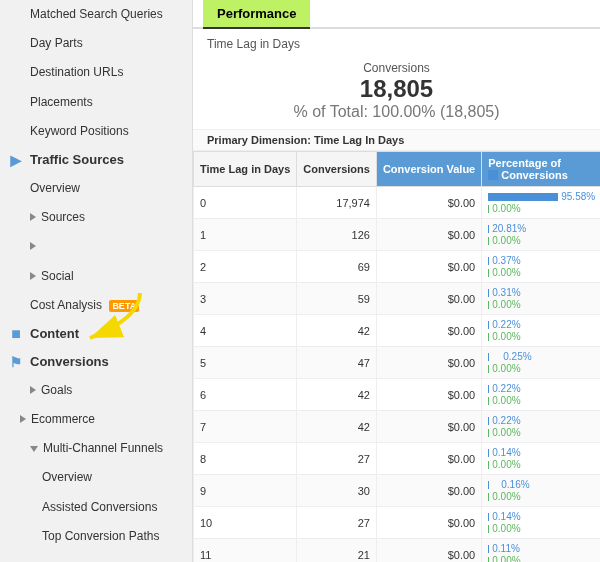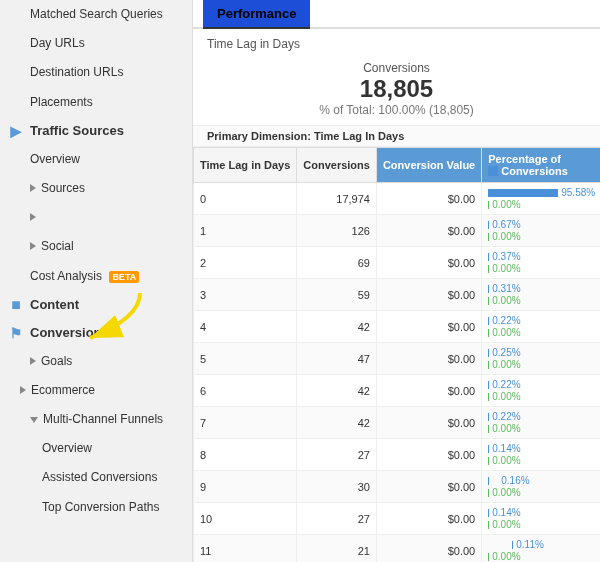--- a/index.html
+++ b/index.html
@@ -96,37 +96,37 @@
       cursor: pointer;
       font-size: 13px;
       font-weight: bold;
       color: #333;
       border-bottom: 2px solid transparent;
       margin-bottom: -2px;
     }
     .tab.active {
       border-bottom: 2px solid #333;
       color: #000;
-      background: #1d4ed8;
+      background: #bef264;
     }
 
     .content-header {
       padding: 8px 14px 4px 14px;
       font-size: 12px;
       color: #333;
     }
     .content-header .subtitle { font-size: 12px; color: #555; }
 
     .conversions-summary {
       text-align: center;
       padding: 6px 0 8px 0;
     }
     .conversions-summary .label { font-size: 12px; color: #555; }
     .conversions-summary .big-number { font-size: 24px; font-weight: bold; color: #333; }
-    .conversions-summary .sub { font-size: 12px; color: #777; }
+    .conversions-summary .sub { font-size: 16px; color: #777; }
 
     .primary-dim-bar {
       padding: 4px 14px;
       font-size: 11px;
       color: #333;
       background: #fafafa;
       border-top: 1px solid #eee;
       border-bottom: 1px solid #eee;
     }
     .primary-dim-bar span { font-weight: bold; }
@@ -170,23 +170,24 @@
       position: relative;
     }
   </style>
 </head>
 <body>
 
 <div class="sidebar-wrapper" style="position:relative; width:193px; min-width:193px;">
   <div id="sidebar">
     <div class="sidebar-section">
       <div class="sidebar-item indent1">Matched Search Queries</div>
-      <div class="sidebar-item indent1">Day URLs</div>
+      <div class="sidebar-item indent1">Day Parts</div>
       <div class="sidebar-item indent1">Destination URLs</div>
       <div class="sidebar-item indent1">Placements</div>
+      <div class="sidebar-item indent1">Keyword Positions</div>
     </div>
 
     <div class="sidebar-section-header">
       <span class="icon-dot traffic-icon">▶</span>
       <span>Traffic Sources</span>
     </div>
     <div>
       <div class="sidebar-item" style="padding-left:30px;">Overview</div>
       <div class="sidebar-item" style="padding-left:30px;">
         <span class="arrow-right"></span><span>Sources</span>
@@ -291,21 +292,21 @@
     </td>
   </tr>
           <tr>
     <td>1</td>
     <td class="col-num">126</td>
     <td class="col-num">$0.00</td>
     <td>
       <div style="display:flex; flex-direction:column; gap:1px;">
         <div style="display:flex; align-items:center; gap:3px;">
           <div style="width:1px; height:8px; background:#4a90d9;"></div>
-          <span class="pct-blue" style="font-size:10px;">0.67%</span>
+          <span class="pct-blue" style="font-size:10px;">20.81%</span>
         </div>
         <div style="display:flex; align-items:center; gap:3px;">
           <div style="width:1px; height:8px; background:#5cb85c;"></div>
           <span class="pct-green" style="font-size:10px;">0.00%</span>
         </div>
       </div>
     </td>
   </tr>
           <tr>
     <td>2</td>
@@ -357,21 +358,21 @@
         </div>
       </div>
     </td>
   </tr>
           <tr>
     <td>5</td>
     <td class="col-num">47</td>
     <td class="col-num">$0.00</td>
     <td>
       <div style="display:flex; flex-direction:column; gap:1px;">
-        <div style="display:flex; align-items:center; gap:3px;">
+        <div style="display:flex; align-items:center; gap:14px;">
           <div style="width:1px; height:8px; background:#4a90d9;"></div>
           <span class="pct-blue" style="font-size:10px;">0.25%</span>
         </div>
         <div style="display:flex; align-items:center; gap:3px;">
           <div style="width:1px; height:8px; background:#5cb85c;"></div>
           <span class="pct-green" style="font-size:10px;">0.00%</span>
         </div>
       </div>
     </td>
   </tr>
@@ -459,21 +460,21 @@
         </div>
       </div>
     </td>
   </tr>
           <tr>
     <td>11</td>
     <td class="col-num">21</td>
     <td class="col-num">$0.00</td>
     <td>
       <div style="display:flex; flex-direction:column; gap:1px;">
-        <div style="display:flex; align-items:center; gap:3px;margin-left:24px;">
+        <div style="display:flex; align-items:center; gap:3px;">
           <div style="width:1px; height:8px; background:#4a90d9;"></div>
           <span class="pct-blue" style="font-size:10px;">0.11%</span>
         </div>
         <div style="display:flex; align-items:center; gap:3px;">
           <div style="width:1px; height:8px; background:#5cb85c;"></div>
           <span class="pct-green" style="font-size:10px;">0.00%</span>
         </div>
       </div>
     </td>
   </tr>

